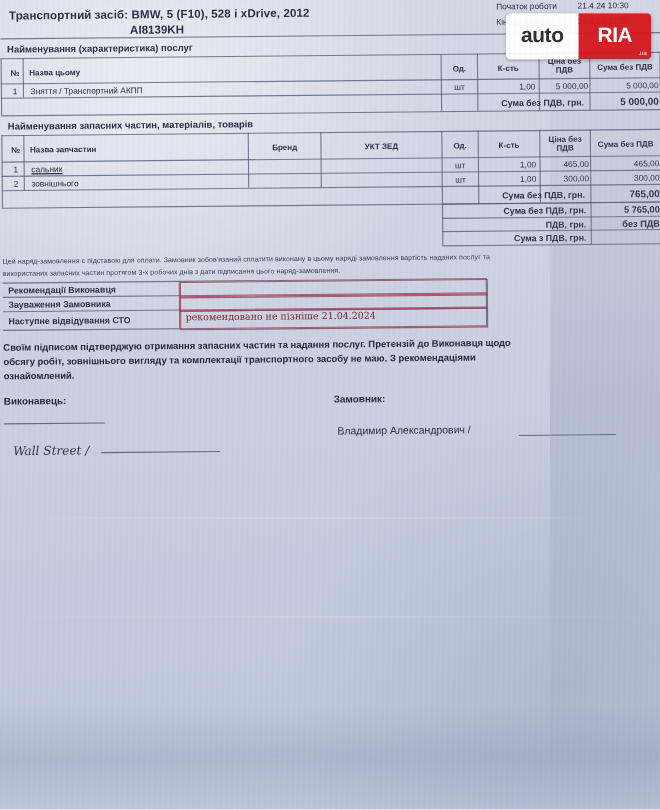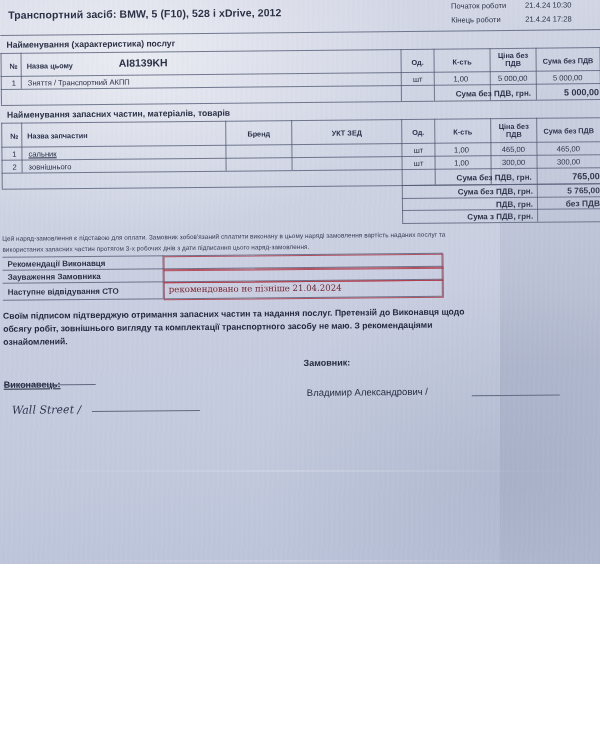--- a/index.html
+++ b/index.html
@@ -10,21 +10,21 @@
   body {
     width: 600px;
     height: 736px;
     overflow: hidden;
     font-family: "Liberation Sans", sans-serif;
   }
 
   #sheet {
     position: relative;
     width: 600px;
-    height: 564px;
+    height: 736px;
     
     background:
       radial-gradient(ellipse 70% 45% at 22% 10%, rgba(255,255,255,0.55) 0%, rgba(255,255,255,0.0) 70%),
       radial-gradient(ellipse 60% 50% at 85% 85%, rgba(150,160,185,0.35) 0%, rgba(150,160,185,0.0) 70%),
       linear-gradient(175deg, #d4d8e6 0%, #cfd4e4 30%, #c8cee0 58%, #c3cade 78%, #bcc4da 100%);
     overflow: hidden;
   }
 
   
   #sheet::after {
@@ -82,21 +82,21 @@
   .colhdr {
     font-size: 7.3px;
     font-weight: bold;
     text-align: center;
     color: #29304a;
   }
   .cell {
     font-size: 7.6px;
     color: #272d44;
   }
-  .cell-r { text-align: center; }
+  .cell-r { text-align: right; }
   .cell-c { text-align: center; }
 
   .sum-label {
     font-size: 8px;
     font-weight: bold;
     text-align: right;
   }
   .sum-val {
     font-size: 8.4px;
     font-weight: bold;
@@ -230,21 +230,21 @@
   }
 </style>
 </head>
 <body>
 
 <div id="sheet">
 
   <div class="doc">
 
     <div class="txt hdr-veh" style="left:8px; top:6px;">Транспортний засіб: BMW, 5 (F10), 528 i xDrive, 2012</div>
-    <div class="txt hdr-veh2" style="left:118px; top:20px;margin-top:35px;">AI8139KH</div>
+    <div class="txt hdr-veh2" style="left:118px; top:20px;">AI8139KH</div>
 
     <div class="txt tr-lbl" style="left:451px; top:4px;">Початок роботи</div>
     <div class="txt tr-val" style="left:525px; top:4px;">21.4.24 10:30</div>
     <div class="txt tr-lbl" style="left:451px; top:18px;">Кінець роботи</div>
     <div class="txt tr-val" style="left:525px; top:18px;">21.4.24 17:28</div>
 
     <div class="line hline" style="left:0px; top:32px; width:600px;"></div>
 
     <div class="txt sect-title" style="left:6px; top:38px;">Найменування (характеристика) послуг</div>
 
@@ -361,32 +361,39 @@
     <div class="pen-note" style="left:166px; top:284px;">рекомендовано не пізніше 21.04.2024</div>
 
     <div class="red-box" style="left:161px; top:254.5px; width:278px; height:13px;"></div>
     <div class="red-box" style="left:161px; top:268px;  width:278px; height:12px;"></div>
     <div class="red-box" style="left:161px; top:281px;  width:278px; height:16px;"></div>
 
     <div class="txt para" style="left:0px; top:309px;">Своїм підписом підтверджую отримання запасних частин та надання послуг. Претензій до Виконавця щодо</div>
     <div class="txt para" style="left:0px; top:322px;">обсягу робіт, зовнішнього вигляду та комплектації транспортного засобу не маю. З рекомендаціями</div>
     <div class="txt para" style="left:0px; top:335px;">ознайомлений.</div>
 
-    <div class="txt sig-lbl" style="left:0px; top:377px;text-decoration:underline;">Виконавець:</div>
+    <div class="txt sig-lbl" style="left:0px; top:357px;">Виконавець:</div>
     <div class="txt sig-lbl" style="left:300px; top:358px;text-align:right;">Замовник:</div>
 
     <div class="sig-line" style="left:0px; top:382px; width:92px;"></div>
 
     <div class="handwr" style="left:8px; top:402px;">Wall Street /</div>
     <div class="sig-line" style="left:88px; top:409px; width:108px;"></div>
 
     <div class="cust-name" style="left:303px; top:388px;">Владимир Александрович /</div>
     <div class="sig-line" style="left:468px; top:397px; width:88px;"></div>
 
   </div>
 
   <div class="crease" style="left:0px; top:470px; width:600px;"></div>
   <div class="crease" style="left:0px; top:560px; width:600px;"></div>
   <div class="shadowband" style="left:0px; top:640px; width:600px; height:96px;"></div>
   <div class="shadowband" style="left:500px; top:0px; width:100px; height:736px;"></div>
 
+  <div id="logo">
+    <div class="auto">auto</div>
+    <div class="ria">
+      <span>RIA</span>
+      <span class="ua">.ua</span>
+    </div>
+  </div>
 
 </div>
 
 </body></html>

